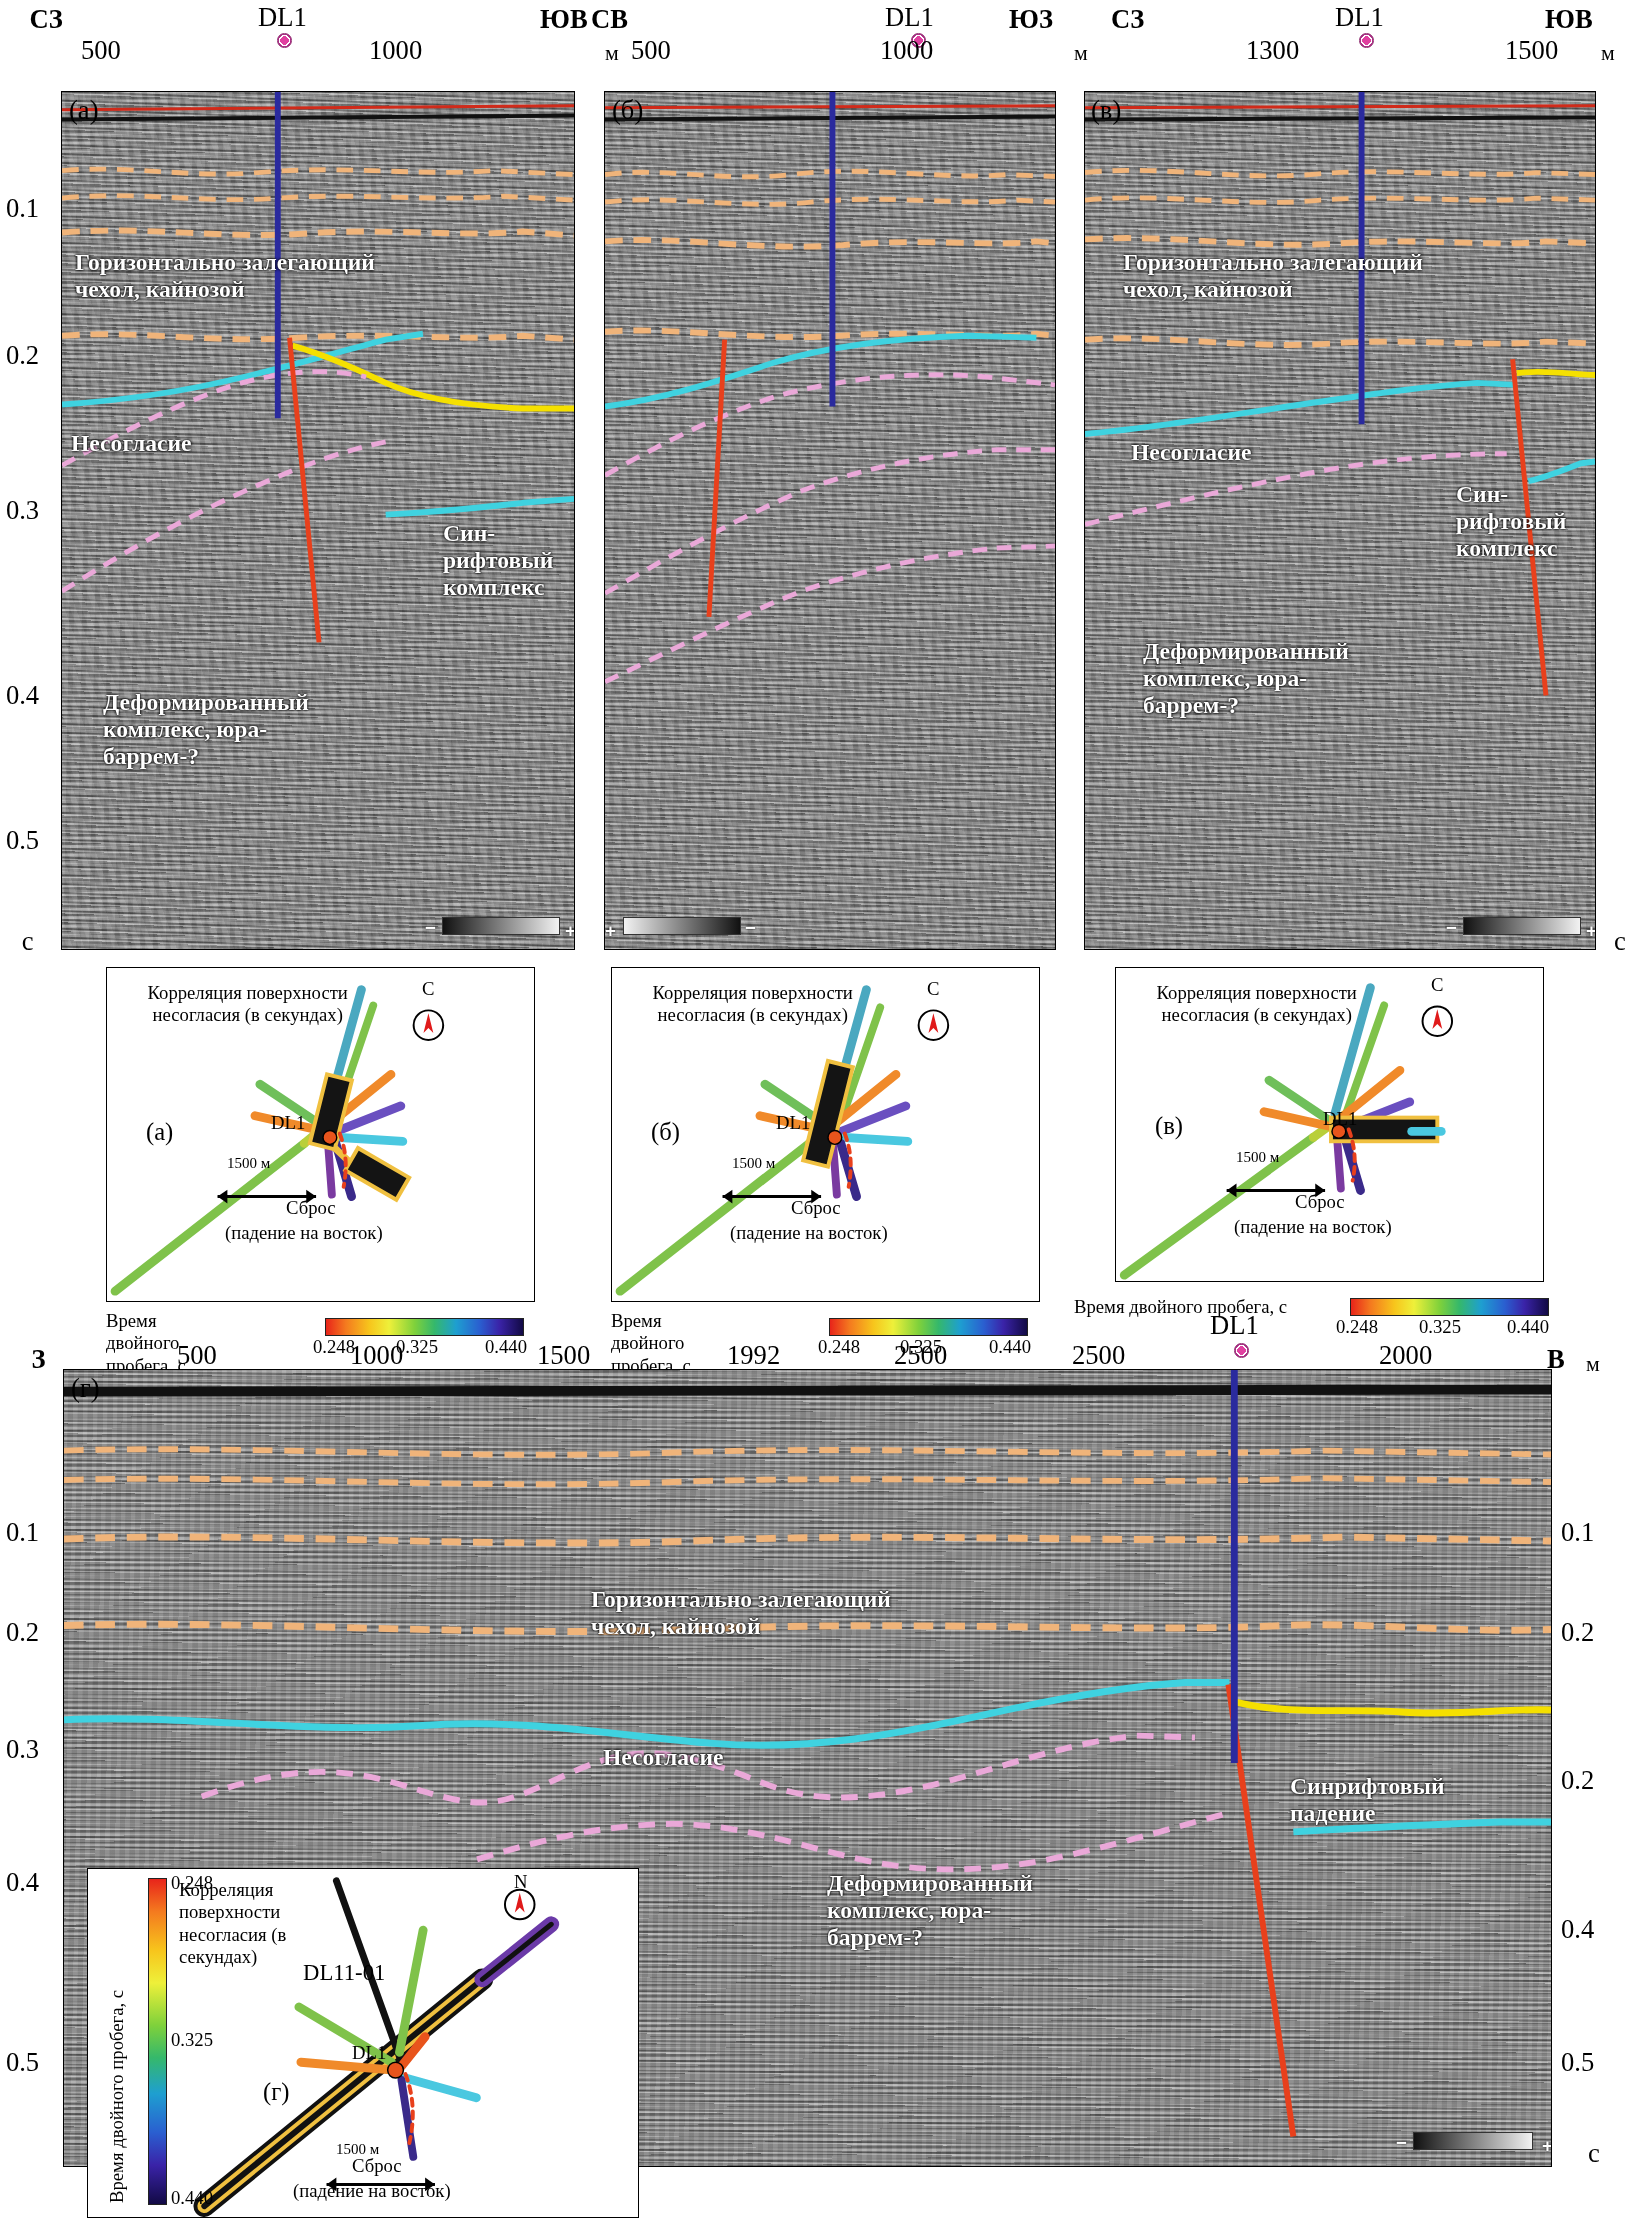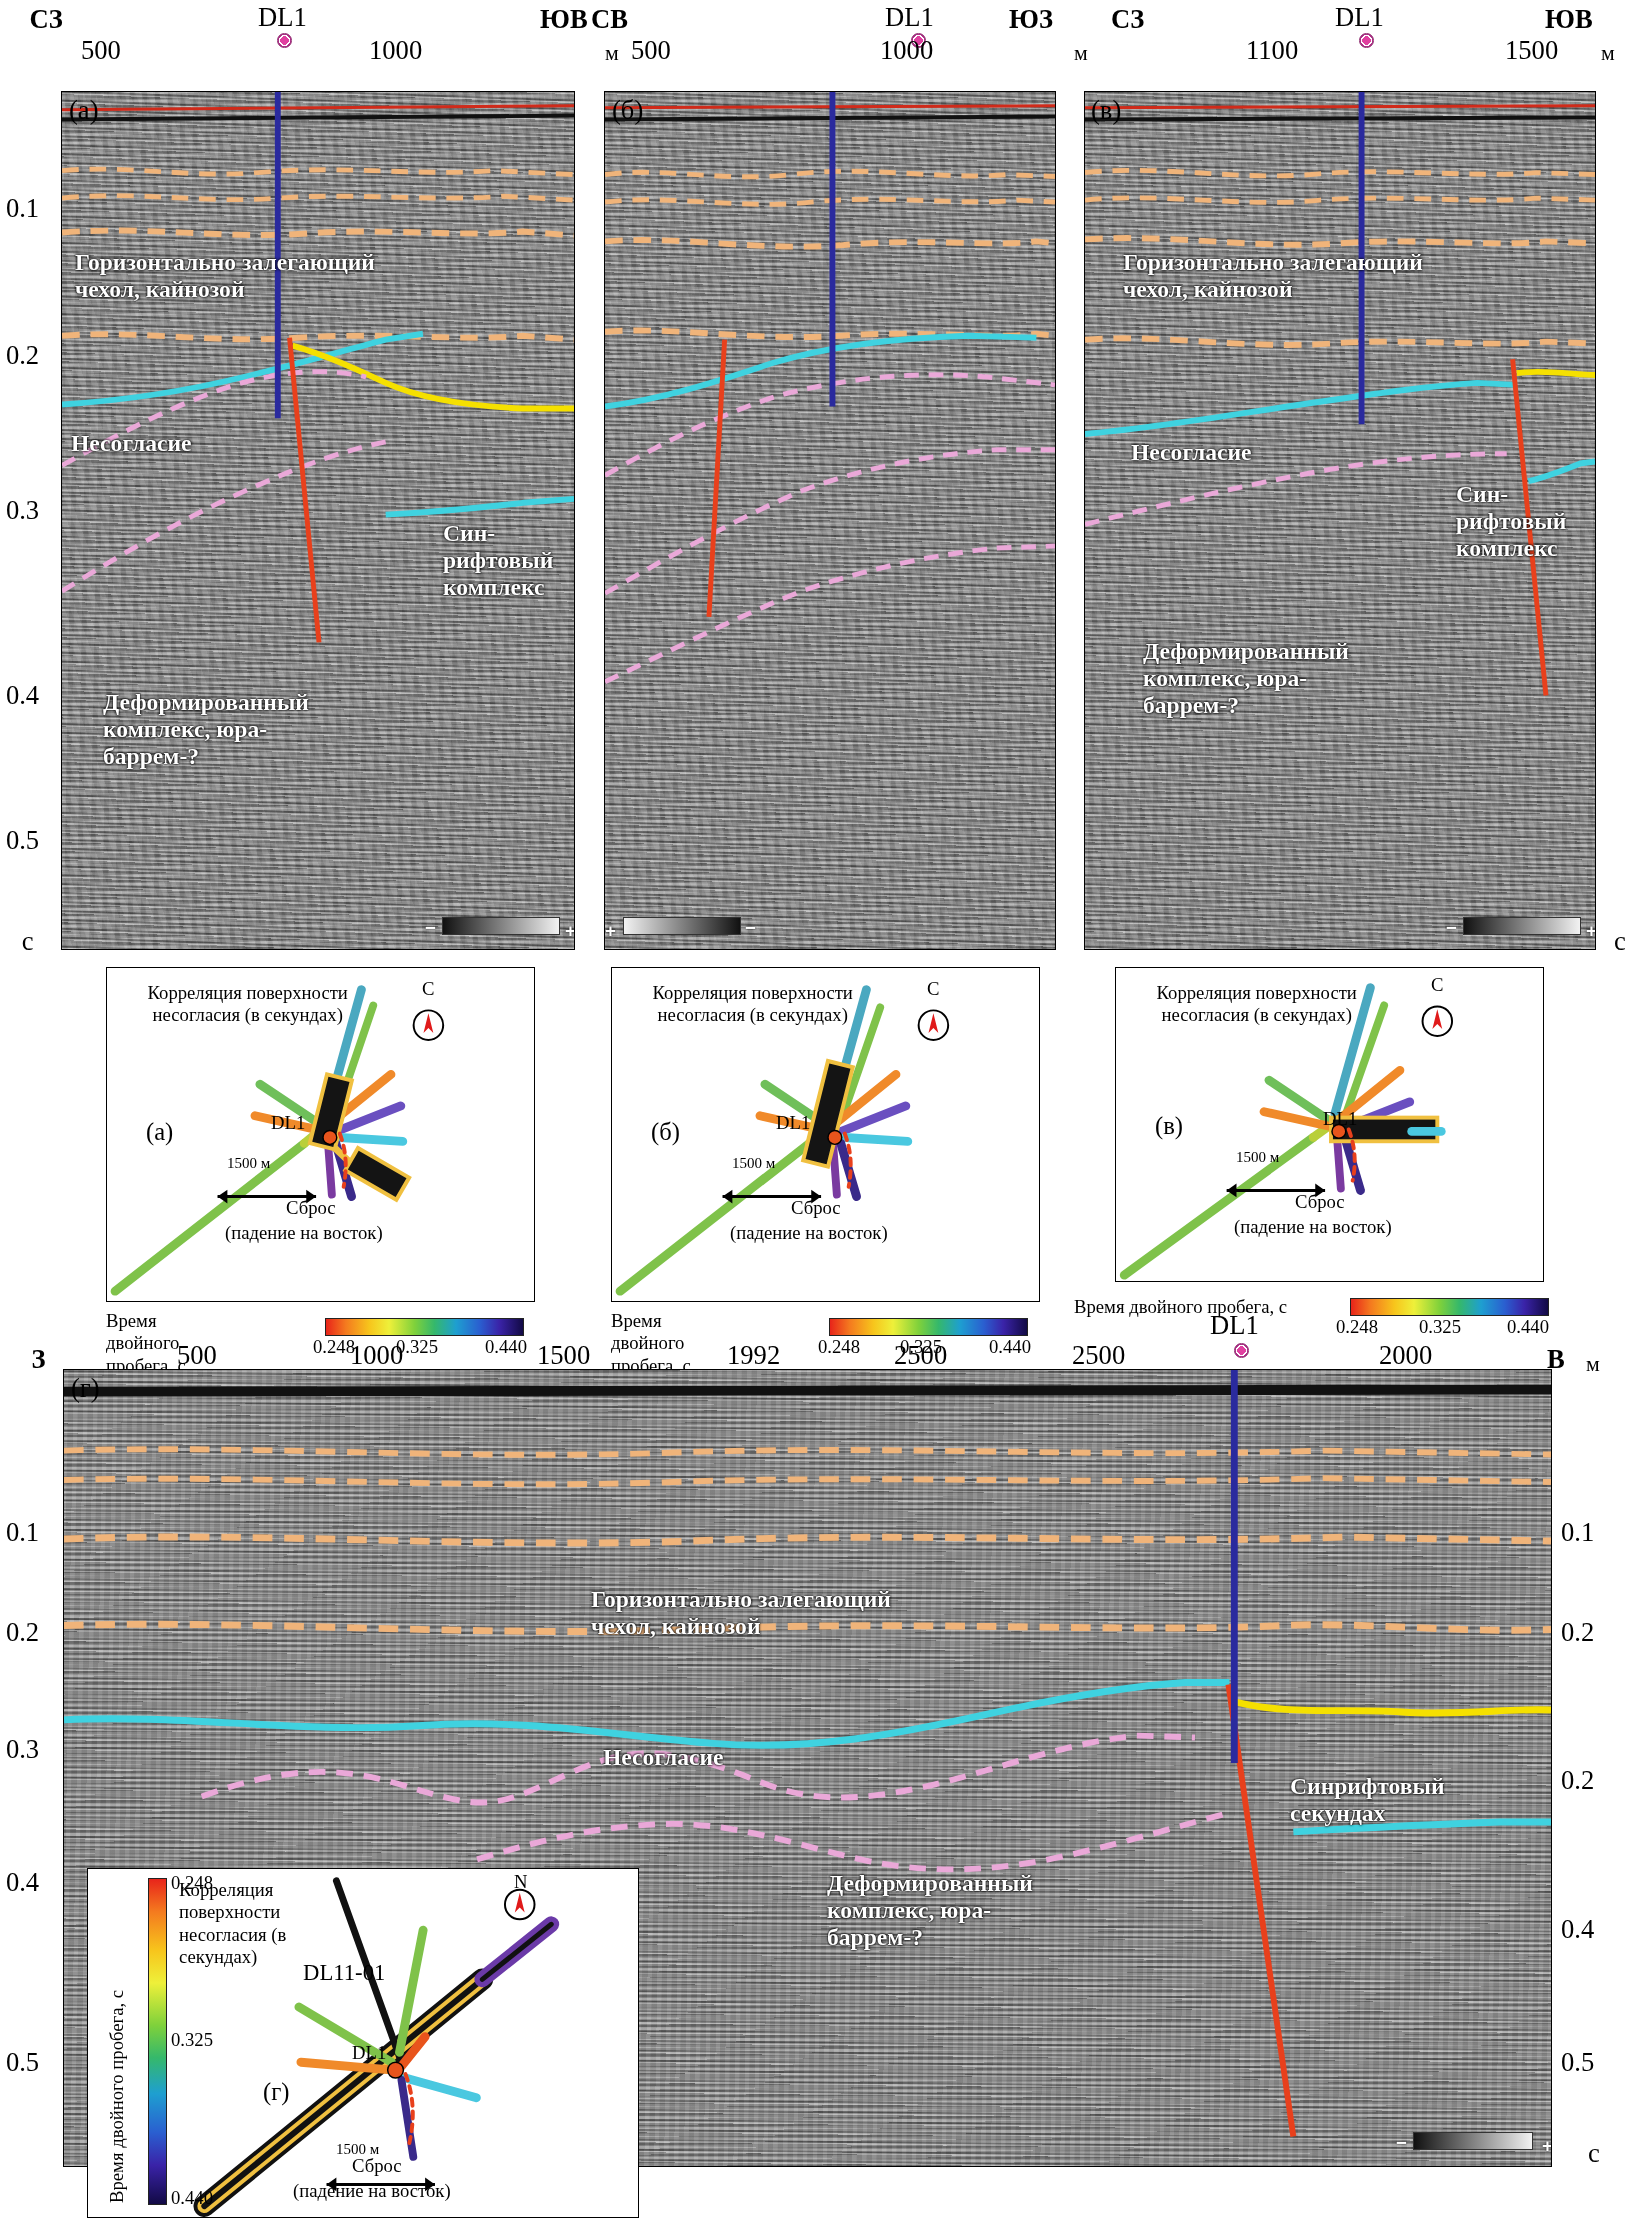--- a/index.html
+++ b/index.html
@@ -144,21 +144,21 @@
   <div class="gsbar rev" style="left:17.7px;bottom:13.8px;width:116px;"></div>
   <div class="gspm" style="left:0px;bottom:6.9px;">+</div>
   <div class="gspm" style="left:140px;bottom:9.9px;">−</div>
 </div>
 <div class="panel-tag" style="left:612px;top:95px;">(б)</div>
 
 <div class="axtop lbl" style="left:1111px;top:3.9px;">СЗ</div>
 <div class="axtop lbl" style="left:1545px;top:3.9px;">ЮВ</div>
 <div class="axtop" style="left:1335px;top:2px;">DL1</div>
 <div class="wellmark" style="left:1359px;top:33px;"></div>
-<div class="axtop" style="left:1246px;top:35px;">1100</div>
+<div class="axtop" style="left:1246px;top:35px;">1300</div>
 <div class="axtop" style="left:1505px;top:35px;">1500</div>
 <div class="axtop" style="left:1601px;top:41px;font-size:21.7px;">м</div>
 <div class="axnum" style="left:1614px;top:926px;">с</div>
 
 <div class="seis" style="left:1084px;top:91px;width:512px;height:859px;">
   <svg class="ovl" viewBox="0 0 520 872" preserveAspectRatio="none">
     <path d="M0,16 L520,14" stroke="#d02a1a" stroke-width="3" fill="none"></path>
     <path d="M0,28 L520,26" stroke="#111" stroke-width="4" fill="none"></path>
     <path d="M0,82 C80,74 150,90 230,84 C310,76 390,88 460,82 L520,84" stroke="#f0b47a" stroke-width="5" fill="none" stroke-dasharray="17,11"></path>
     <path d="M0,110 C80,102 160,118 240,110 C320,104 400,114 460,108 L520,110" stroke="#f0b47a" stroke-width="5" fill="none" stroke-dasharray="17,11"></path>
@@ -355,21 +355,21 @@
     <path d="M1190,0 L1190,400" stroke="#2a2a9e" stroke-width="7" fill="none"></path>
   </svg>
   <div class="gsbar" style="right:17.7px;bottom:15.8px;width:118px;"></div>
   <div class="gspm" style="right:144px;bottom:11.8px;">−</div>
   <div class="gspm" style="right:-2px;bottom:8.9px;">+</div>
 </div>
 <div class="panel-tag" style="left:71px;top:1373px;">(г)</div>
 
 <div class="seistext" style="left:591px;top:1586px;width:345px;font-size:23.6px;">Горизонтально залегающий чехол,  кайнозой</div>
 <div class="seistext" style="left:603px;top:1744px;width:197px;font-size:23.6px;">Несогласие</div>
-<div class="seistext" style="left:1290px;top:1773px;width:217px;font-size:23.6px;">Синрифтовый секундах</div>
+<div class="seistext" style="left:1290px;top:1773px;width:217px;font-size:23.6px;">Синрифтовый падение</div>
 <div class="seistext" style="left:827px;top:1870px;width:256px;font-size:23.6px;">Деформированный комплекс, юра-баррем-?</div>
 
 <div class="mapbox" style="left:87px;top:1868px;width:552px;height:350px;">
   <svg width="552" height="350" viewBox="0 0 560 355" style="position:absolute;left:0;top:0;">
     <g stroke-linecap="round" fill="none">
 
       <line x1="118" y1="342" x2="400" y2="112" stroke="#111" stroke-width="22"></line>
       <line x1="118" y1="342" x2="400" y2="112" stroke="#f0c040" stroke-width="14"></line>
       <line x1="118" y1="342" x2="400" y2="112" stroke="#111" stroke-width="6"></line>
       <line x1="400" y1="112" x2="470" y2="56" stroke="#6b3aa8" stroke-width="16"></line>

